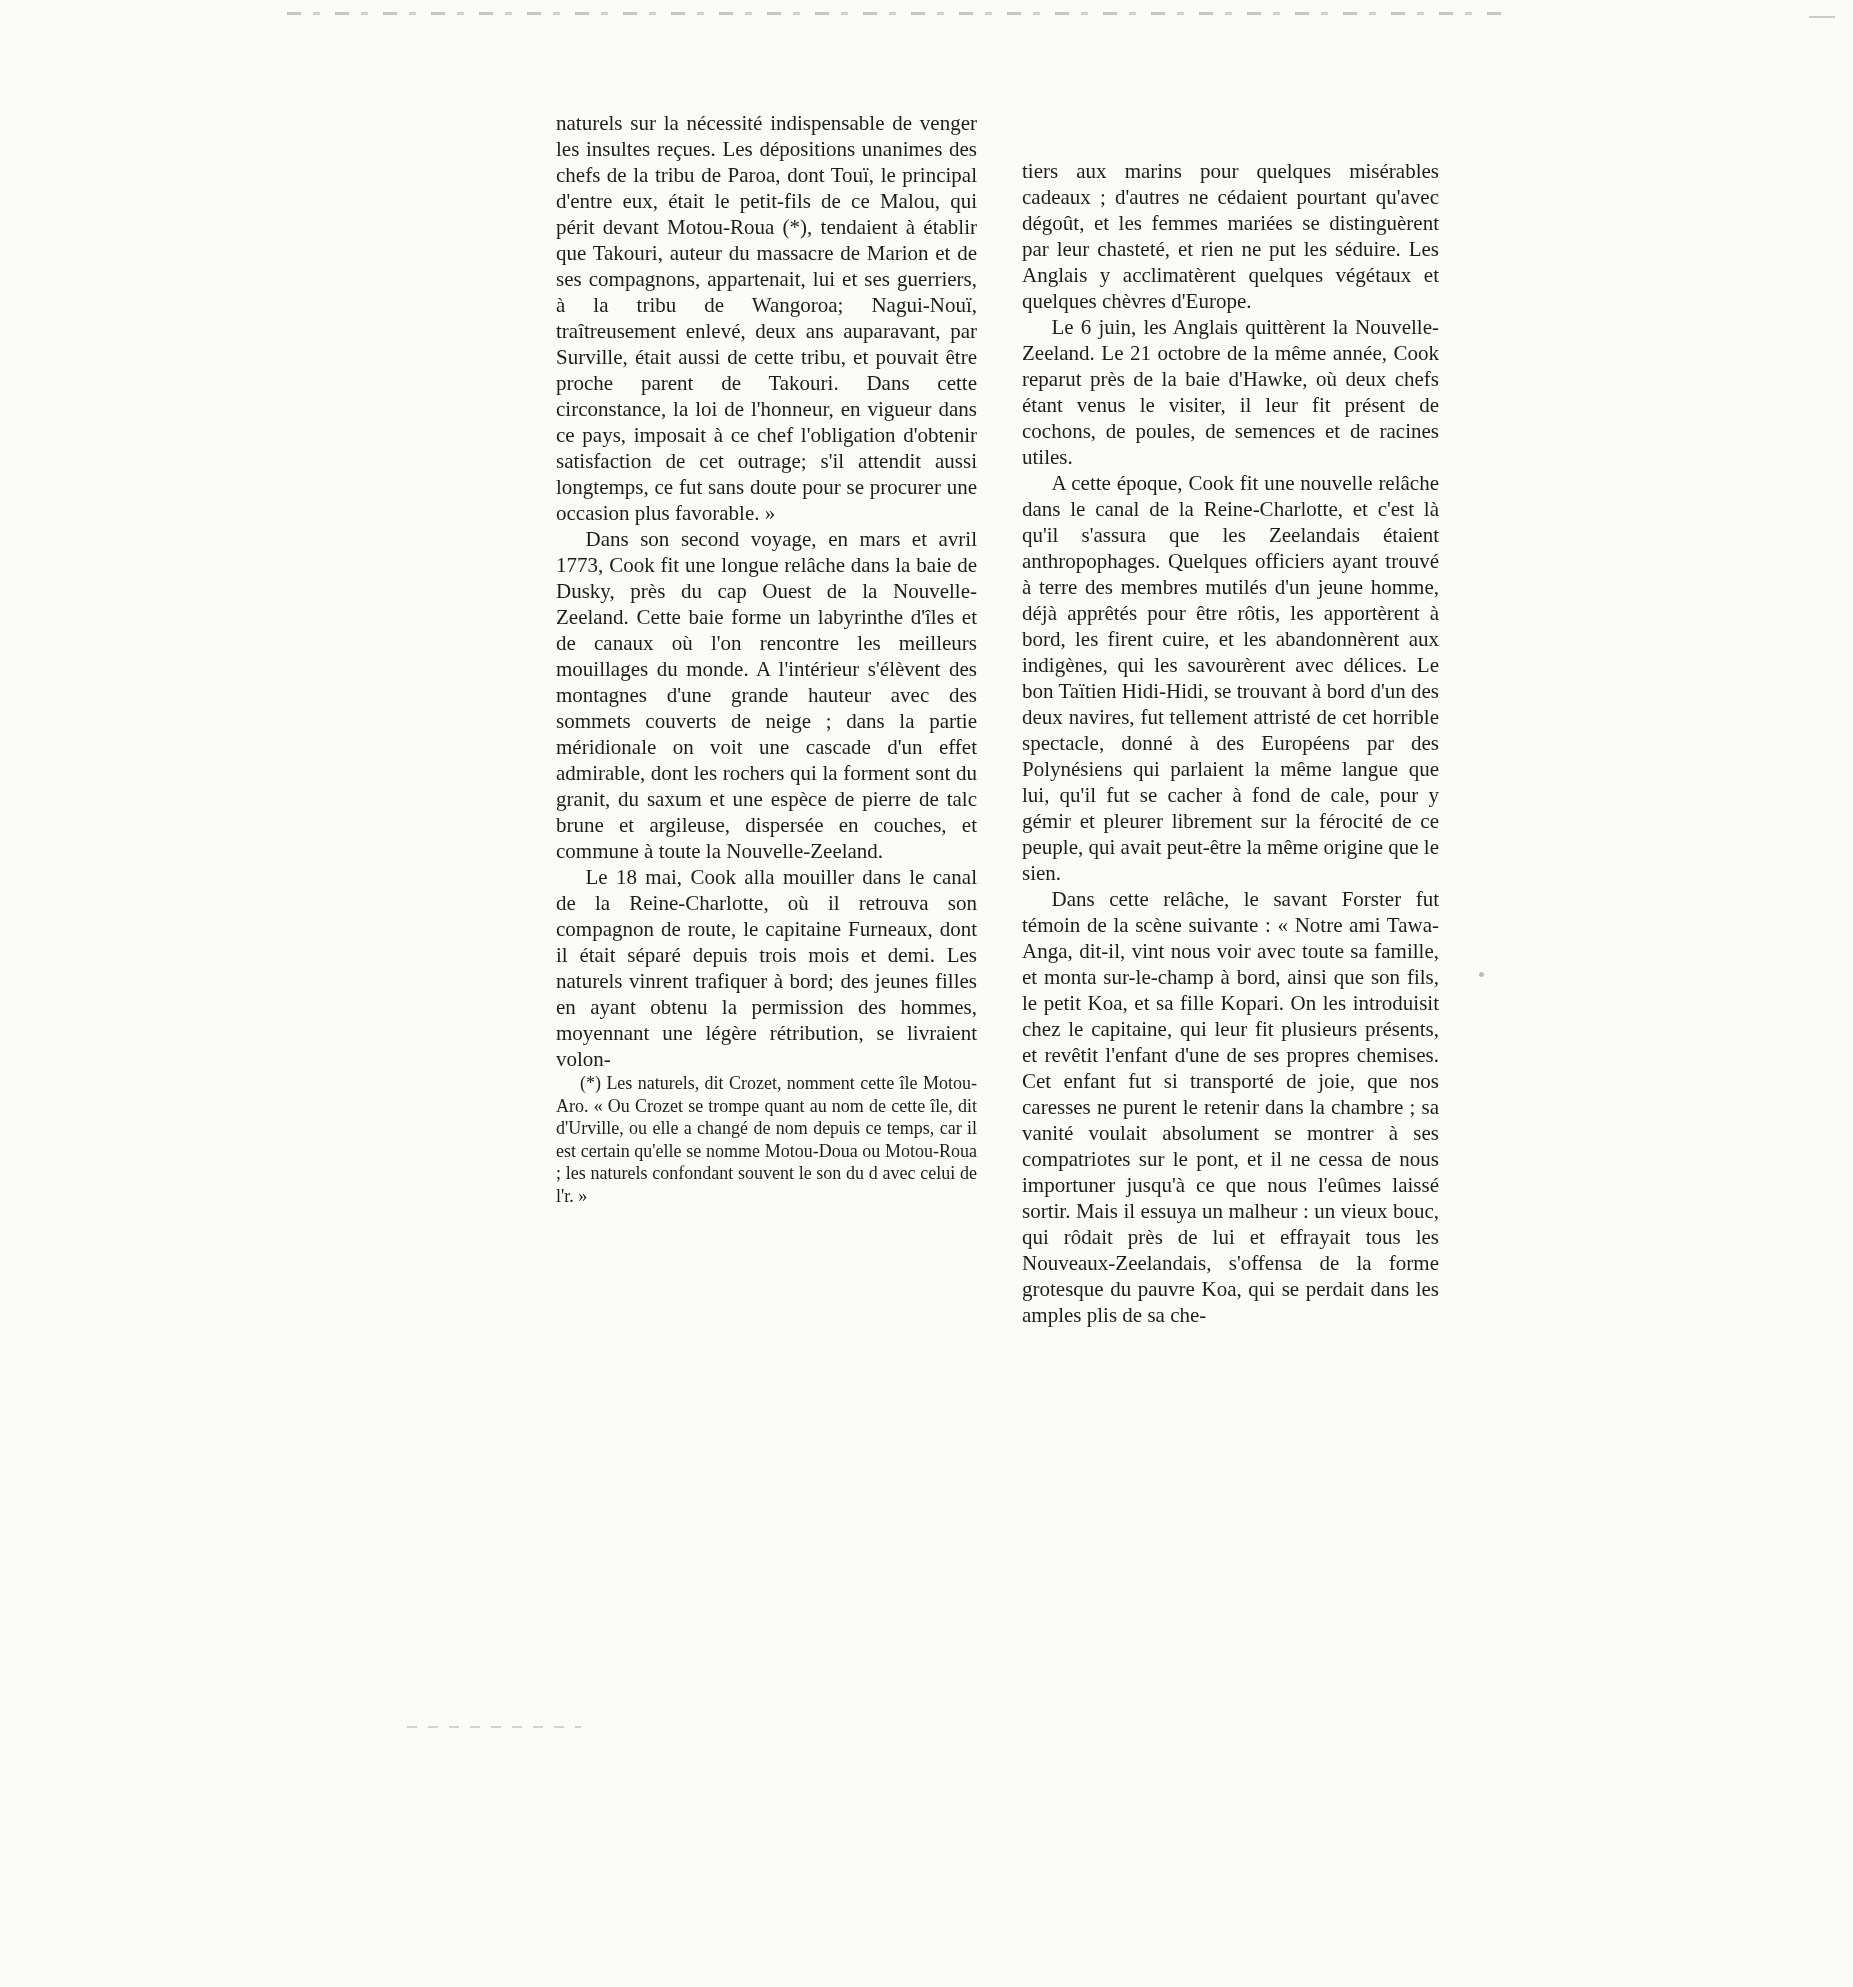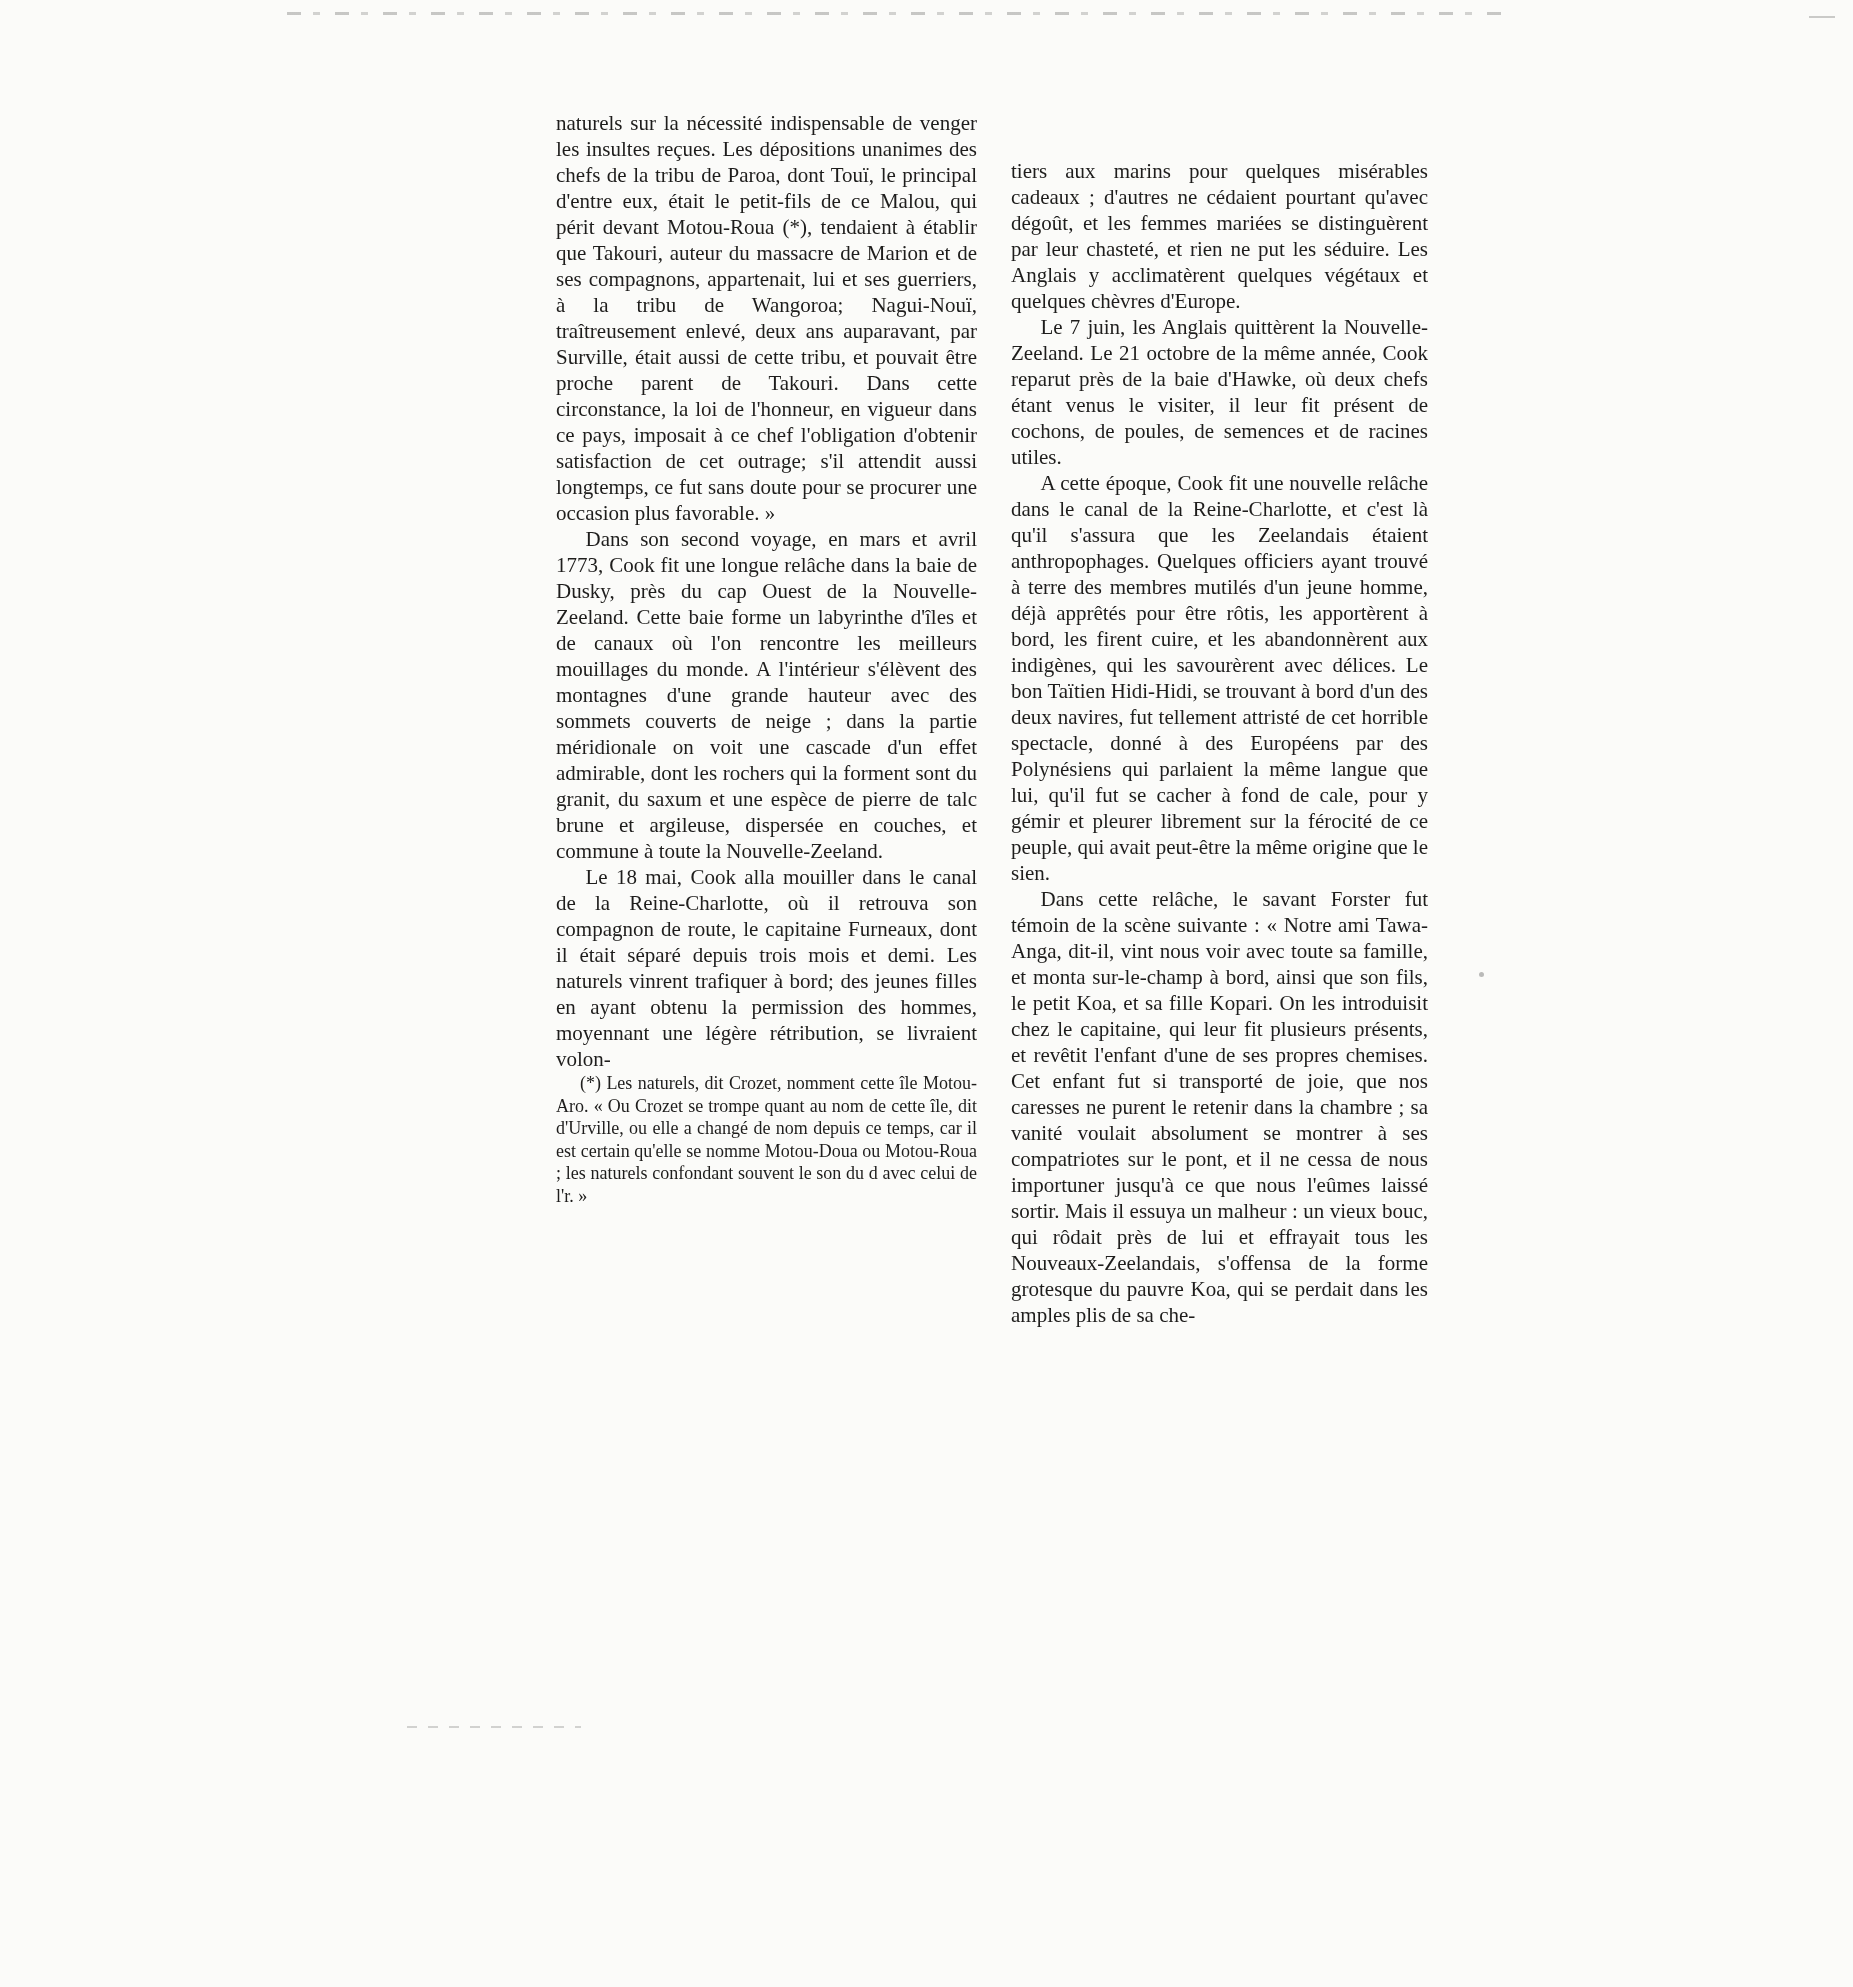--- a/index.html
+++ b/index.html
@@ -63,21 +63,21 @@
     left: 0;
     right: 35px;
     top: 0;
     text-align: center;
     font-size: 24px;
     font-weight: bold;
     letter-spacing: 2.6px;
   }
   .columns {
     display: flex;
-    gap: 34px;
+    gap: 45px;
     align-items: flex-start;
   }
   .column {
     flex: 0 0 auto;
   }
   .column.left  { width: 421px; }
   .column.right { width: 417px; margin-top: 48px; }
 
   .para {
     margin: 0;
@@ -116,20 +116,20 @@
       <p class="para continuation" lang="fr">naturels sur la nécessité indispensable de venger les insultes reçues. Les dépositions unanimes des chefs de la tribu de Paroa, dont Touï, le principal d'entre eux, était le petit-fils de ce Malou, qui périt devant Motou-Roua (*), tendaient à établir que Takouri, auteur du massacre de Marion et de ses compagnons, appartenait, lui et ses guerriers, à la tribu de Wangoroa; Nagui-Nouï, traîtreusement enlevé, deux ans auparavant, par Surville, était aussi de cette tribu, et pouvait être proche parent de Takouri. Dans cette circonstance, la loi de l'honneur, en vigueur dans ce pays, imposait à ce chef l'obligation d'obtenir satisfaction de cet outrage; s'il attendit aussi longtemps, ce fut sans doute pour se procurer une occasion plus favorable. »</p>
       <p class="para" lang="fr">Dans son second voyage, en mars et avril 1773, Cook fit une longue relâche dans la baie de Dusky, près du cap Ouest de la Nouvelle-Zeeland. Cette baie forme un labyrinthe d'îles et de canaux où l'on rencontre les meilleurs mouillages du monde. A l'intérieur s'élèvent des montagnes d'une grande hauteur avec des sommets couverts de neige ; dans la partie méridionale on voit une cascade d'un effet admirable, dont les rochers qui la forment sont du granit, du saxum et une espèce de pierre de talc brune et argileuse, dispersée en couches, et commune à toute la Nouvelle-Zeeland.</p>
       <p class="para" lang="fr">Le 18 mai, Cook alla mouiller dans le canal de la Reine-Charlotte, où il retrouva son compagnon de route, le capitaine Furneaux, dont il était séparé depuis trois mois et demi. Les naturels vinrent trafiquer à bord; des jeunes filles en ayant obtenu la permission des hommes, moyennant une légère rétribution, se livraient volon-</p>
       <div class="footnote">
         <p class="para continuation-note" lang="fr">(*) Les naturels, dit Crozet, nomment cette île Motou-Aro. « Ou Crozet se trompe quant au nom de cette île, dit d'Urville, ou elle a changé de nom depuis ce temps, car il est certain qu'elle se nomme Motou-Doua ou Motou-Roua ; les naturels confondant souvent le son du d avec celui de l'r. »</p>
       </div>
     </div>
 
     <div class="column right">
       <p class="para continuation" lang="fr">tiers aux marins pour quelques misérables cadeaux ; d'autres ne cédaient pourtant qu'avec dégoût, et les femmes mariées se distinguèrent par leur chasteté, et rien ne put les séduire. Les Anglais y acclimatèrent quelques végétaux et quelques chèvres d'Europe.</p>
-      <p class="para" lang="fr">Le 7 juin, les Anglais quittèrent la Nouvelle-Zeeland. Le 21 octobre de la même année, Cook reparut près de la baie d'Hawke, où deux chefs étant venus le visiter, il leur fit présent de cochons, de poules, de semences et de racines utiles.</p>
+      <p class="para" lang="fr">Le 6 juin, les Anglais quittèrent la Nouvelle-Zeeland. Le 21 octobre de la même année, Cook reparut près de la baie d'Hawke, où deux chefs étant venus le visiter, il leur fit présent de cochons, de poules, de semences et de racines utiles.</p>
       <p class="para" lang="fr">A cette époque, Cook fit une nouvelle relâche dans le canal de la Reine-Charlotte, et c'est là qu'il s'assura que les Zeelandais étaient anthropophages. Quelques officiers ayant trouvé à terre des membres mutilés d'un jeune homme, déjà apprêtés pour être rôtis, les apportèrent à bord, les firent cuire, et les abandonnèrent aux indigènes, qui les savourèrent avec délices. Le bon Taïtien Hidi-Hidi, se trouvant à bord d'un des deux navires, fut tellement attristé de cet horrible spectacle, donné à des Européens par des Polynésiens qui parlaient la même langue que lui, qu'il fut se cacher à fond de cale, pour y gémir et pleurer librement sur la férocité de ce peuple, qui avait peut-être la même origine que le sien.</p>
       <p class="para" lang="fr">Dans cette relâche, le savant Forster fut témoin de la scène suivante : « Notre ami Tawa-Anga, dit-il, vint nous voir avec toute sa famille, et monta sur-le-champ à bord, ainsi que son fils, le petit Koa, et sa fille Kopari. On les introduisit chez le capitaine, qui leur fit plusieurs présents, et revêtit l'enfant d'une de ses propres chemises. Cet enfant fut si transporté de joie, que nos caresses ne purent le retenir dans la chambre ; sa vanité voulait absolument se montrer à ses compatriotes sur le pont, et il ne cessa de nous importuner jusqu'à ce que nous l'eûmes laissé sortir. Mais il essuya un malheur : un vieux bouc, qui rôdait près de lui et effrayait tous les Nouveaux-Zeelandais, s'offensa de la forme grotesque du pauvre Koa, qui se perdait dans les amples plis de sa che-</p>
     </div>
 
   </div>
 </div>
 
 
 </body></html>

